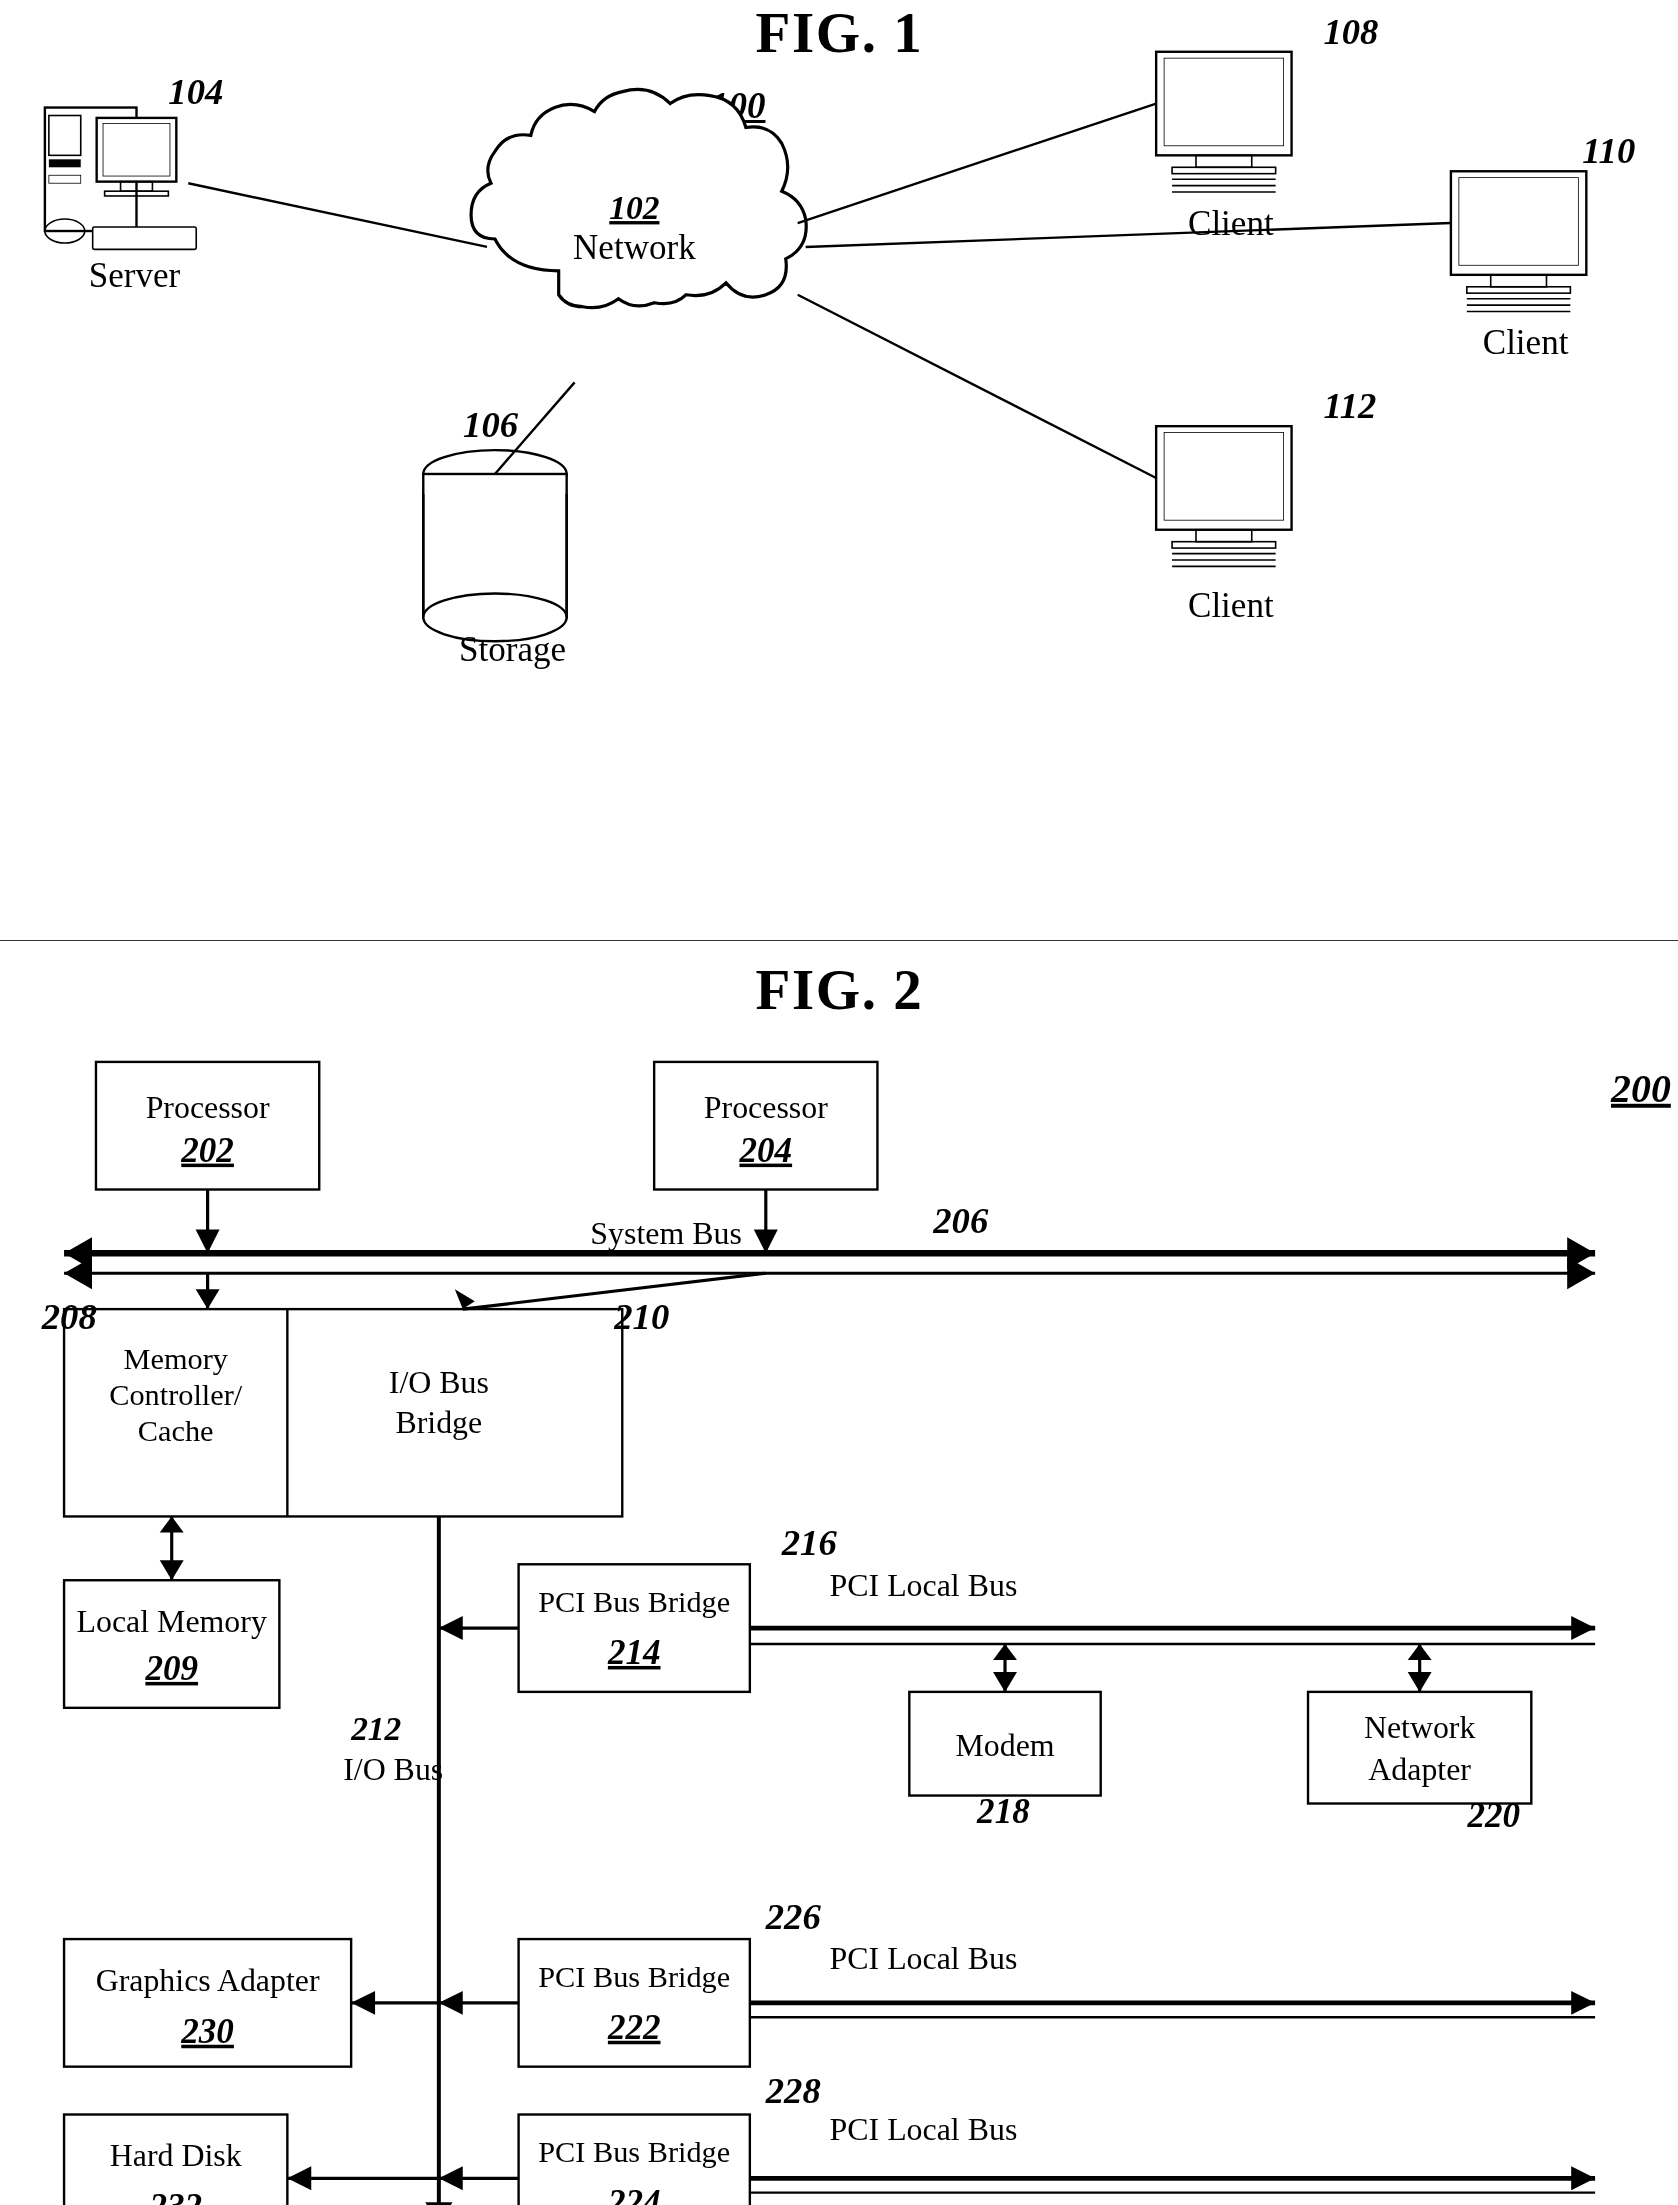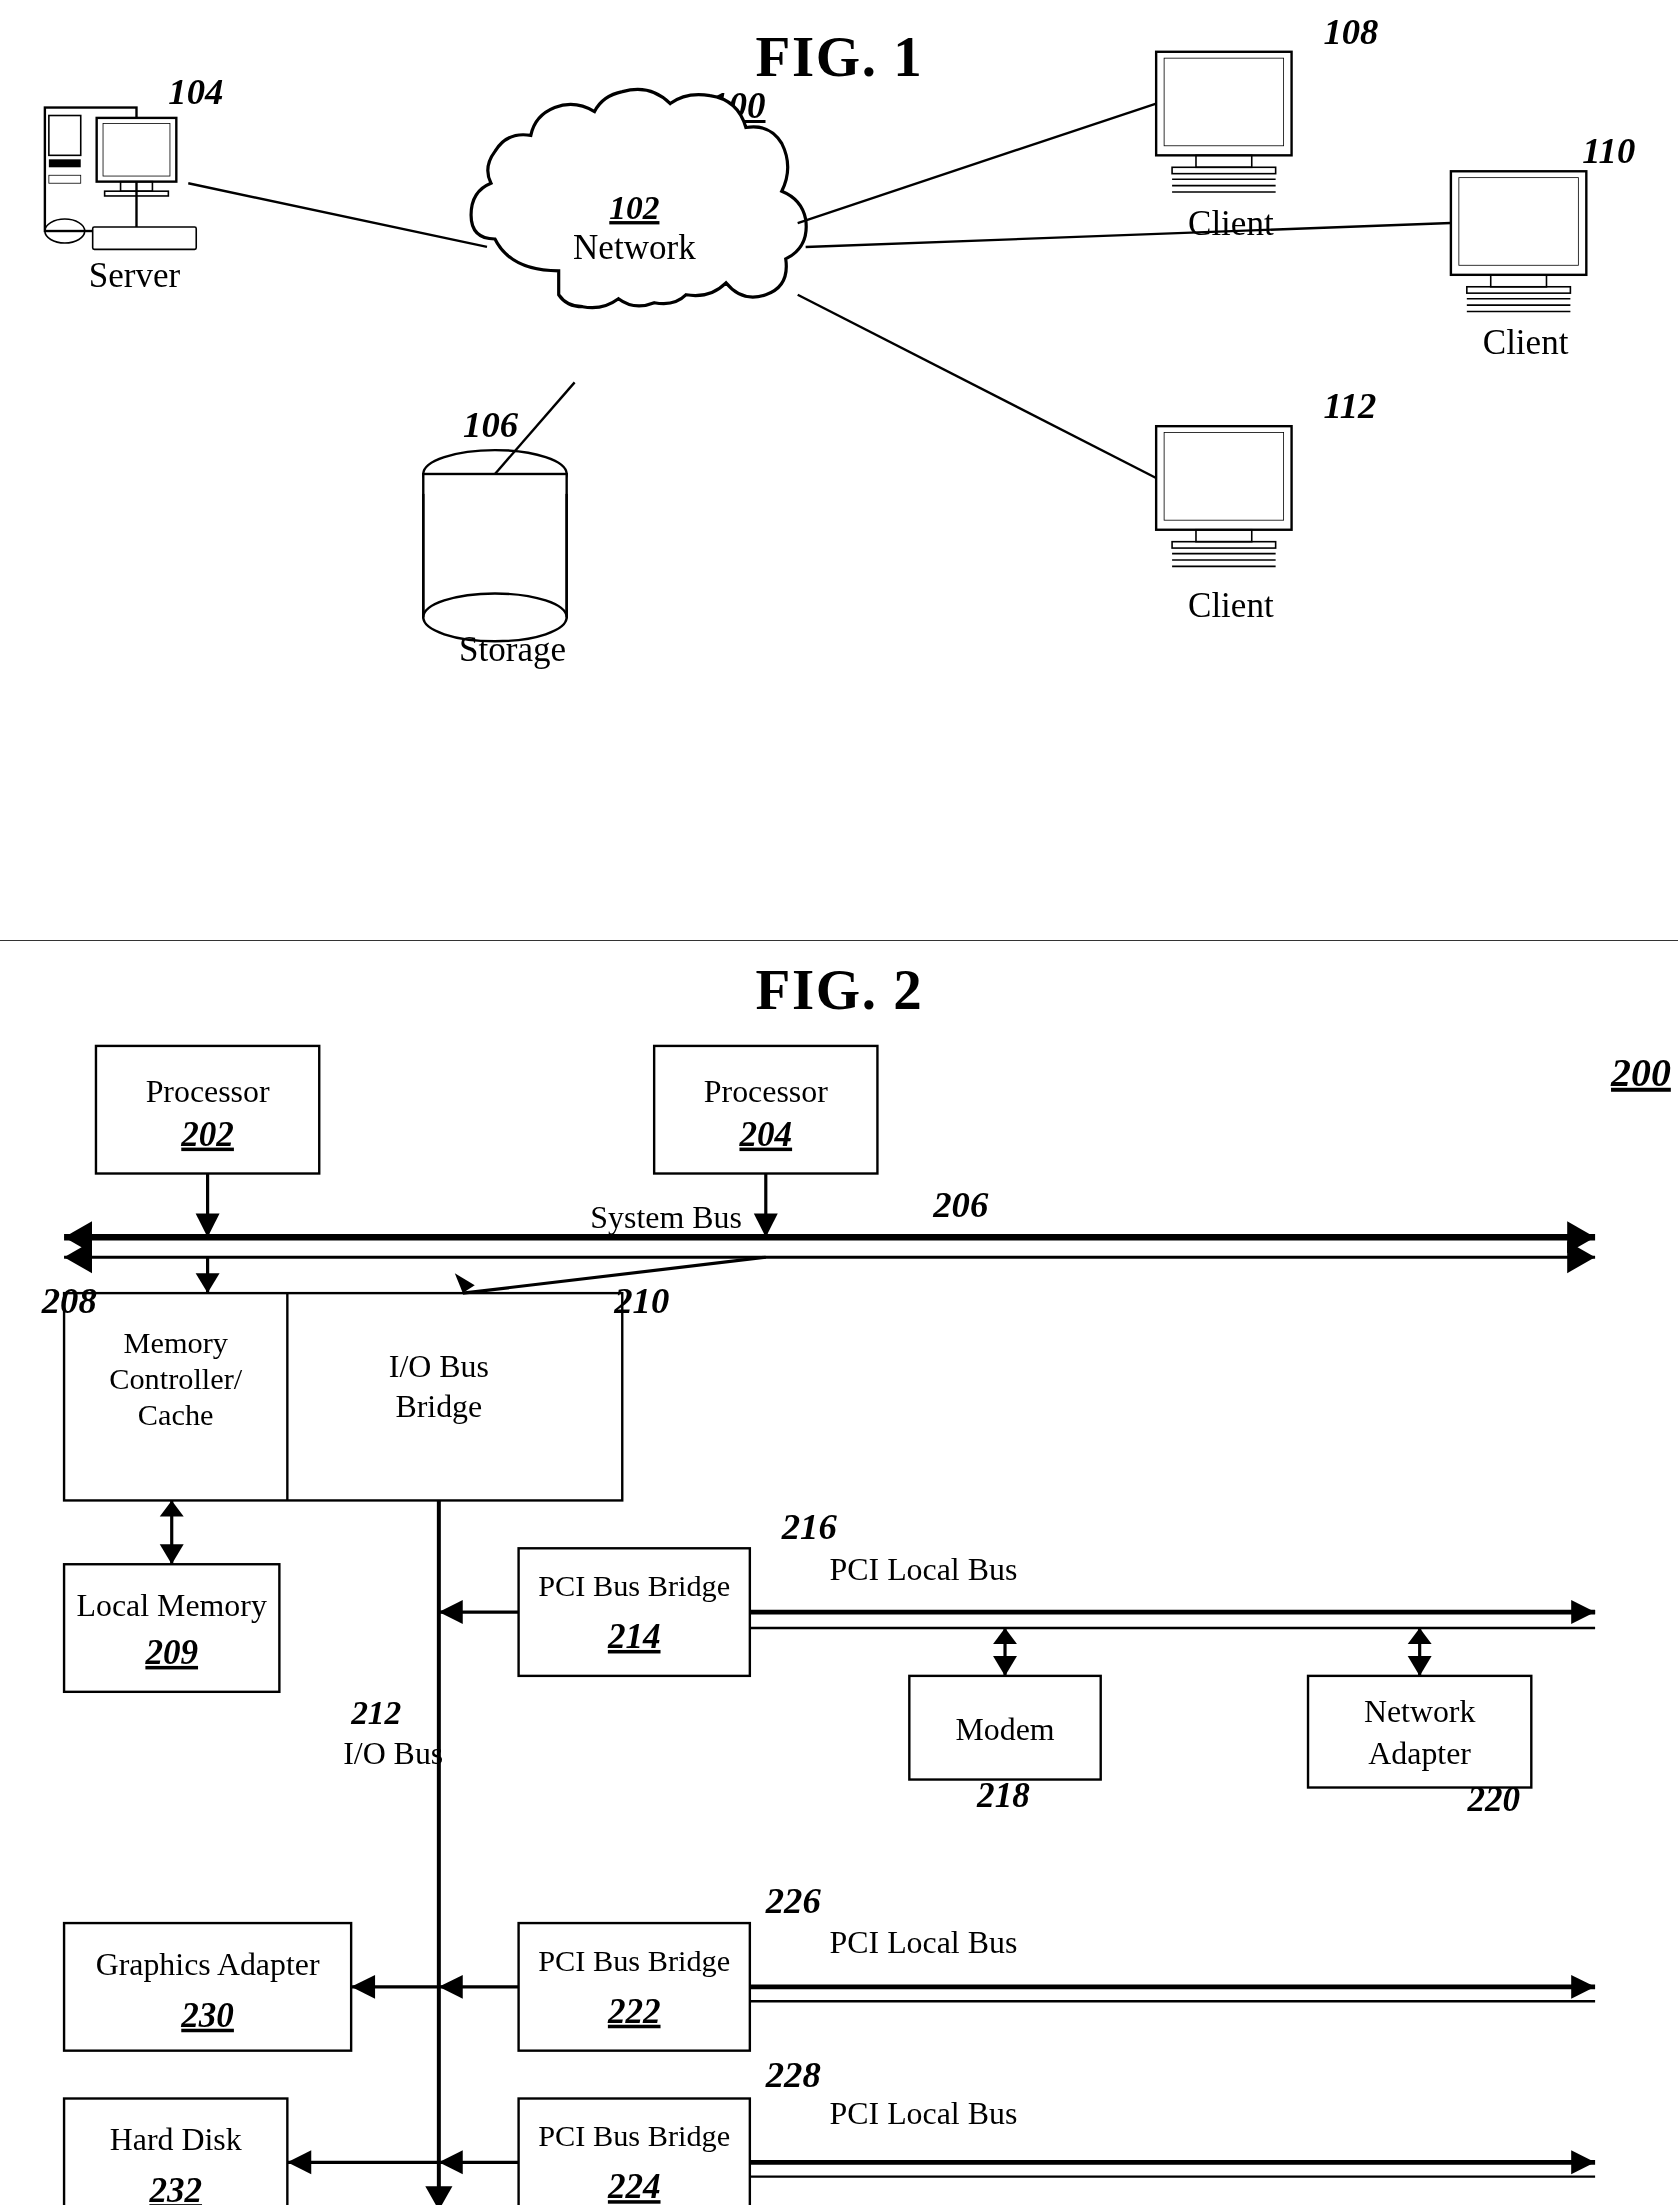--- a/index.html
+++ b/index.html
@@ -17,21 +17,20 @@
       position: relative;
       width: 100%;
       height: 941px;
       border-bottom: 1.6px solid #333;
     }
 
     .fig1-title {
       text-align: center;
       font-size: 57px;
       font-weight: bold;
-      padding-top: 24px;
       letter-spacing: 1.6px;
     }
 
     .fig1-label-100 {
       position: absolute;
       top: 84px;
       left: 710px;
       font-size: 37px;
       font-weight: bold;
       text-decoration: underline;
@@ -52,20 +51,21 @@
       width: 100%;
       min-height: 1264px;
       padding: 16px 32px;
     }
 
     .fig2-title {
       text-align: center;
       font-size: 57px;
       font-weight: bold;
       letter-spacing: 1.6px;
+      margin-bottom: 16px;
     }
 
     .italic-underline {
       font-style: italic;
       text-decoration: underline;
       font-weight: bold;
     }
   </style>
 </head>
 <body>

